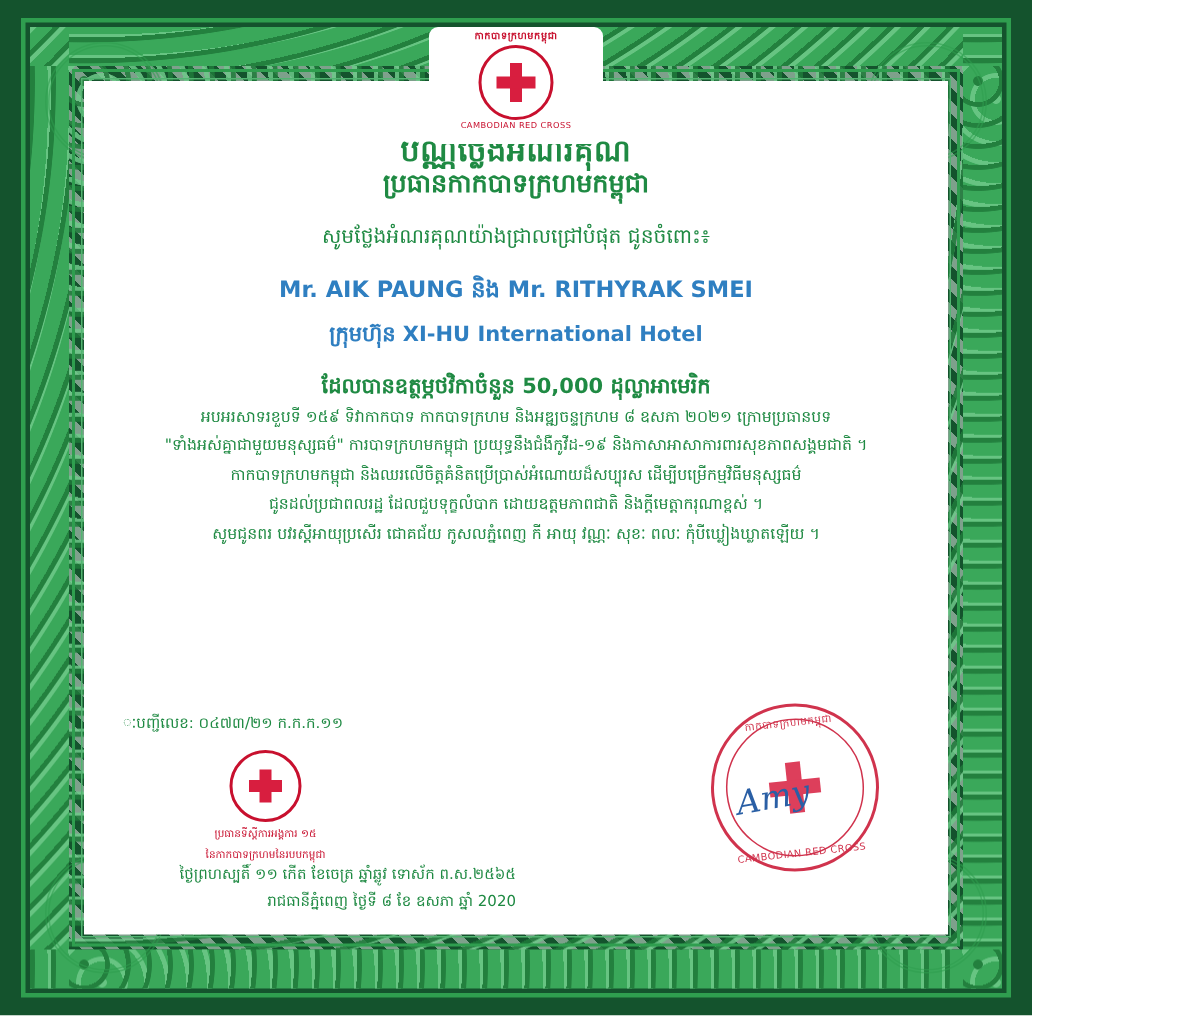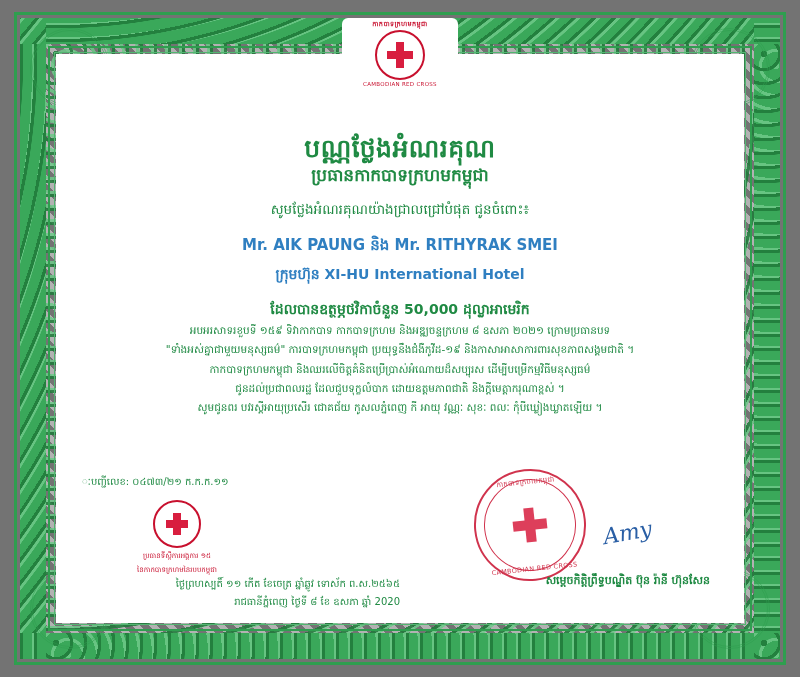--- a/index.html
+++ b/index.html
@@ -4,22 +4,22 @@
 <style>
   html,body{margin:0;padding:0;}
   body{
     width:800px;height:677px;
     background:#ffffff;
     font-family:"DejaVu Sans", sans-serif;
     overflow:hidden;
   }
   .certificate{
     position:relative;
-    width:800px;height:677px;
-    background:#737373;
+    width:688px;height:677px;
+    background:#14532d;
     box-sizing:border-box;
   }
 
   
   .border-outer{
     position:absolute;
     left:14px;top:12px;right:14px;bottom:12px;
     border:3px solid #2f9e4f;
     box-sizing:border-box;
   }
@@ -105,22 +105,22 @@
     content:"";position:absolute;background:#d81e3f;
   }
   .cross::before{left:9px;top:0;width:8px;height:26px;}
   .cross::after{top:9px;left:0;height:8px;width:26px;}
   .emblem-sub{
     font-size:5.5px;color:#c8102e;margin-top:1px;letter-spacing:.3px;white-space:nowrap;
   }
 
   
   .title1{
-    margin-top:72px;
-    font-size:25px;line-height:1.35;
+    margin-top:27px;
+    font-size:20px;line-height:1.35;
     color:#1f8a43;font-weight:bold;
     letter-spacing:.5px;
   }
   .title2{
     font-size:17px;line-height:1.35;
     color:#1f8a43;font-weight:bold;margin-top:-2px;
   }
   .subtitle{
     margin-top:14px;
     font-size:13.5px;color:#1f8a43;
@@ -279,16 +279,15 @@
     </div>
 
     <div class="stamp">
       <div class="inner-ring"></div>
       <div class="stamp-top-text">កាកបាទក្រហមកម្ពុជា</div>
       <div class="cross"></div>
       <div class="stamp-bottom-text">CAMBODIAN RED CROSS</div>
     </div>
 
     <div class="signature">Amy</div>
-    <div class="sign-name">សម្តេចកិត្តិព្រឹទ្ធបណ្ឌិត ប៊ុន រ៉ានី ហ៊ុនសែន</div>
 
   </div>
 </div>
 
 </body></html>

